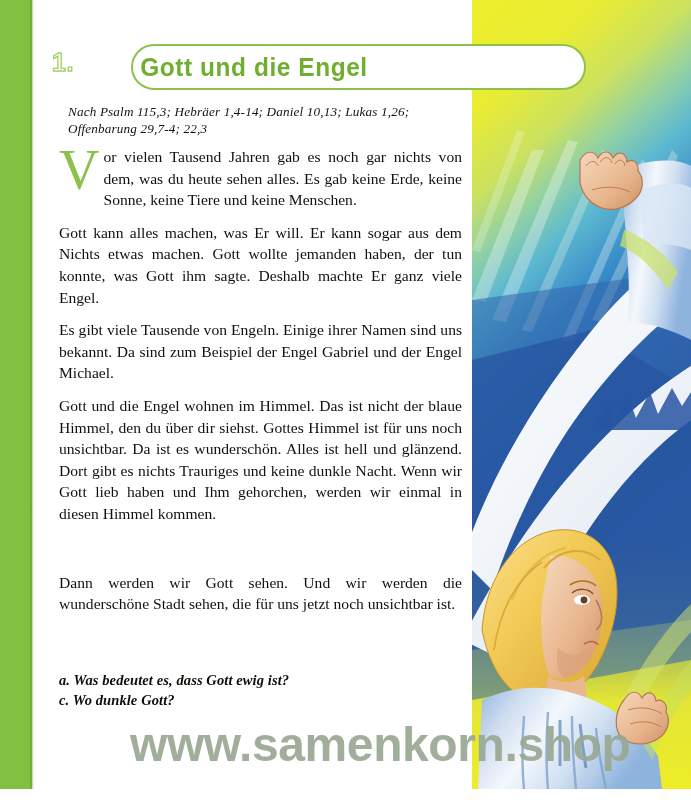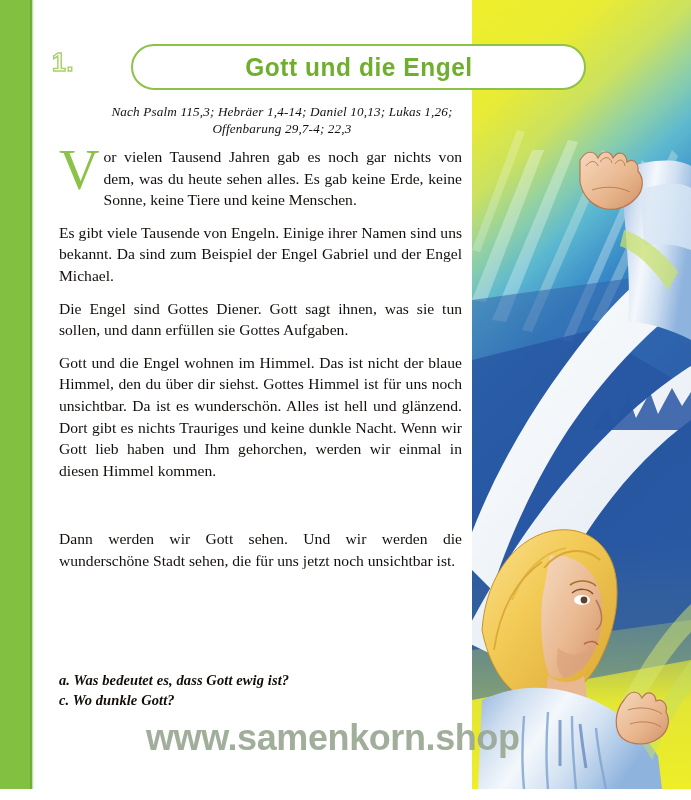--- a/index.html
+++ b/index.html
@@ -71,38 +71,38 @@
     left: 131px;
     top: 44px;
     width: 455px;
     height: 46px;
     box-sizing: border-box;
     background: #ffffff;
     border: 2px solid #8cc24a;
     border-radius: 23px;
     display: flex;
     align-items: center;
-    justify-content: center;
+    justify-content: flex-start;
   }
   #title-text {
     font-family: "Liberation Sans Narrow", "Liberation Sans", sans-serif;
     font-size: 26px;
     font-weight: 700;
     color: #6fae2e;
     letter-spacing: 0.6px;
     transform: scaleX(0.94);
   }
 
   
   #reference {
     position: absolute;
-    left: 76px;
+    left: 68px;
     top: 104px;
     width: 412px;
-    text-align: center;
+    text-align: left;
     font-family: "Liberation Serif", serif;
     font-style: italic;
     font-size: 13.2px;
     line-height: 16.5px;
     color: #16110d;
     letter-spacing: 0.15px;
   }
 
   
   #body-col {
@@ -144,25 +144,25 @@
     font-weight: 700;
     font-size: 14.5px;
     line-height: 19.5px;
     color: #120d09;
     letter-spacing: 0.1px;
   }
 
   
   #watermark {
     position: absolute;
-    left: 146px;
+    left: 130px;
     top: 717px;
     font-family: "Liberation Sans", sans-serif;
     font-weight: 700;
-    font-size: 36px;
+    font-size: 48px;
     letter-spacing: -0.4px;
     color: #9aa894;
     opacity: 0.92;
     white-space: nowrap;
     pointer-events: none;
   }
 
   
   #bottom-band {
     position: absolute;
@@ -342,22 +342,22 @@
     <span id="title-text">Gott und die Engel</span>
   </div>
 
   <div id="reference">
     <span>Nach Psalm 115,3; Hebräer 1,4-14; Daniel 10,13; Lukas 1,26;</span><br>
     <span>Offenbarung 29,7-4; 22,3</span>
   </div>
 
   <div id="body-col">
     <p class="para"><span id="dropcap">V</span><span>or vielen Tausend Jahren gab es noch gar nichts von dem, was du heute sehen alles. Es gab keine Erde, keine Sonne, keine Tiere und keine Menschen.</span></p>
+    <p class="para">Gott kann alles machen, was Er will. Er kann sogar aus dem Nichts etwas machen. Gott wollte jemanden haben, der tun konnte, was Gott ihm sagte. Deshalb machte Er ganz viele Engel.</p>
     <p class="para">Es gibt viele Tausende von Engeln. Einige ihrer Namen sind uns bekannt. Da sind zum Beispiel der Engel Gabriel und der Engel Michael.</p>
-    <p class="para">Die Engel sind Gottes Diener. Gott sagt ihnen, was sie tun sollen, und dann erfüllen sie Gottes Aufgaben.</p>
     <p class="para">Gott und die Engel wohnen im Himmel. Das ist nicht der blaue Himmel, den du über dir siehst. Gottes Himmel ist für uns noch unsichtbar. Da ist es wunderschön. Alles ist hell und glänzend. Dort gibt es nichts Trauriges und keine dunkle Nacht. Wenn wir Gott lieb haben und Ihm gehorchen, werden wir einmal in diesen Himmel kommen.</p>
     <p class="para last">Dann werden wir Gott sehen. Und wir werden die wunderschöne Stadt sehen, die für uns jetzt noch unsichtbar ist.</p>
   </div>
 
   <div id="questions">
     <div class="question">a. Was bedeutet es, dass Gott ewig ist?</div>
     <div class="question">c. Wo dunkle Gott?</div>
   </div>
 
   <div id="watermark">www.samenkorn.shop</div>

